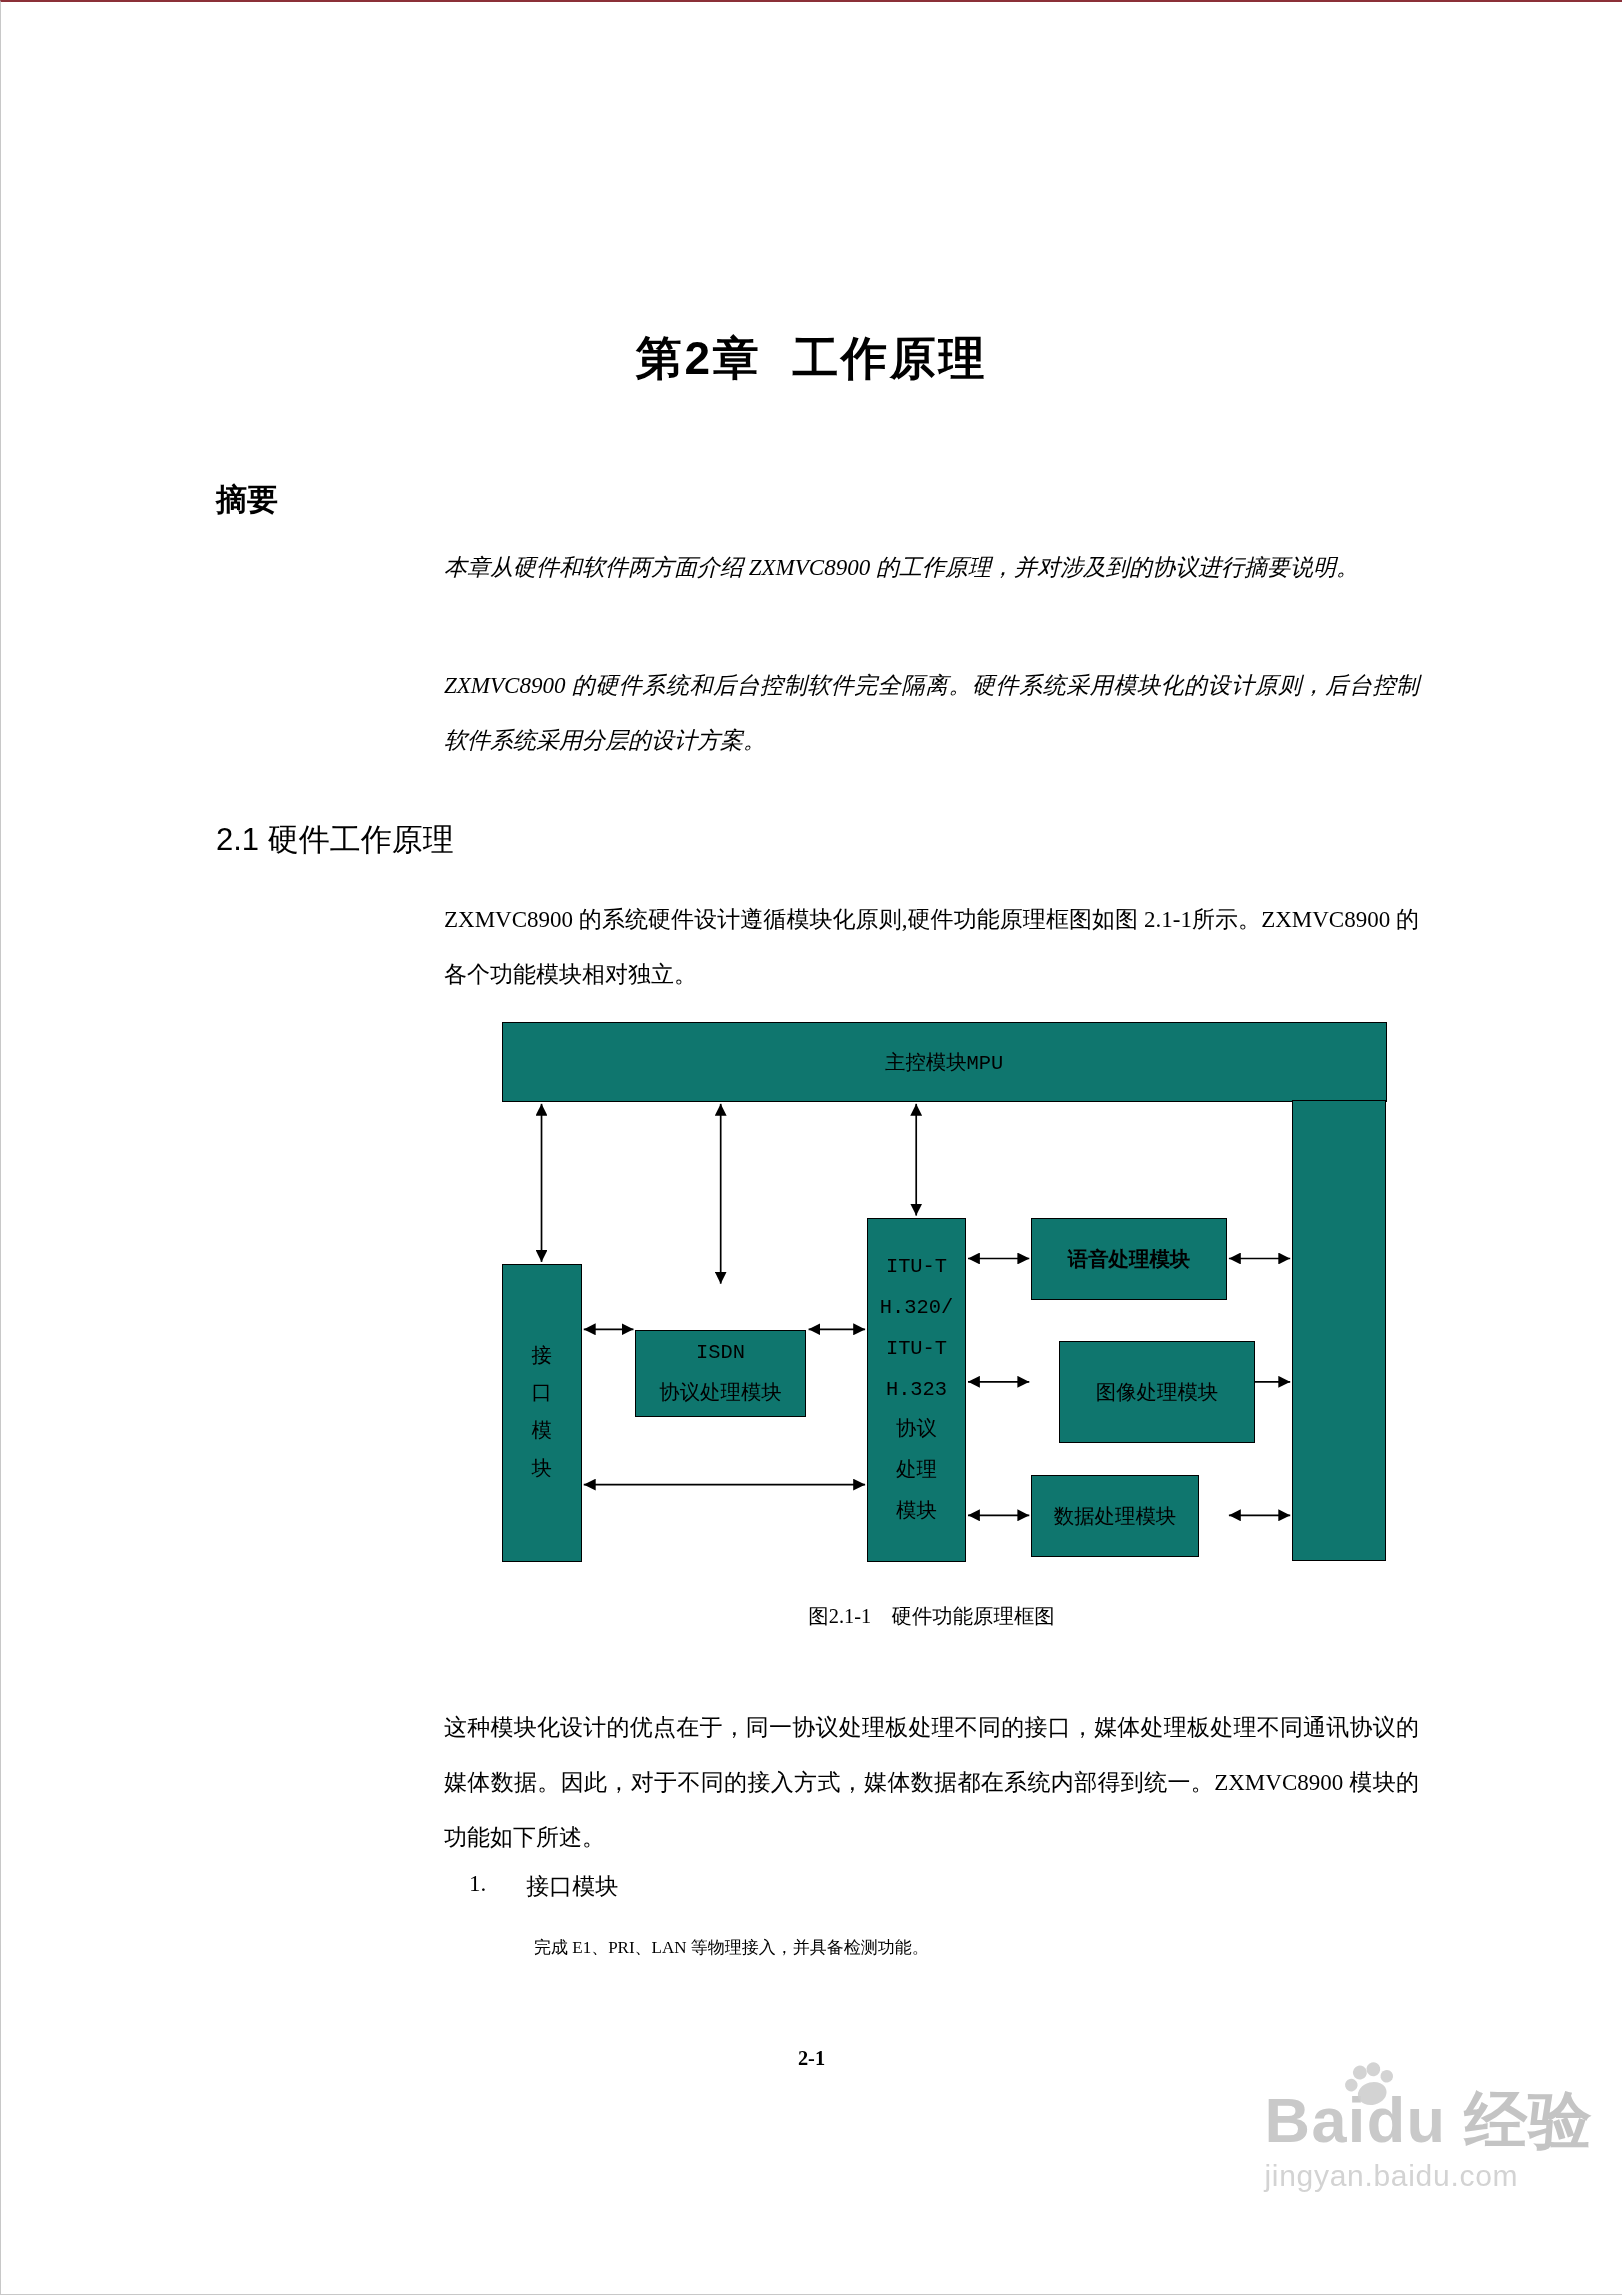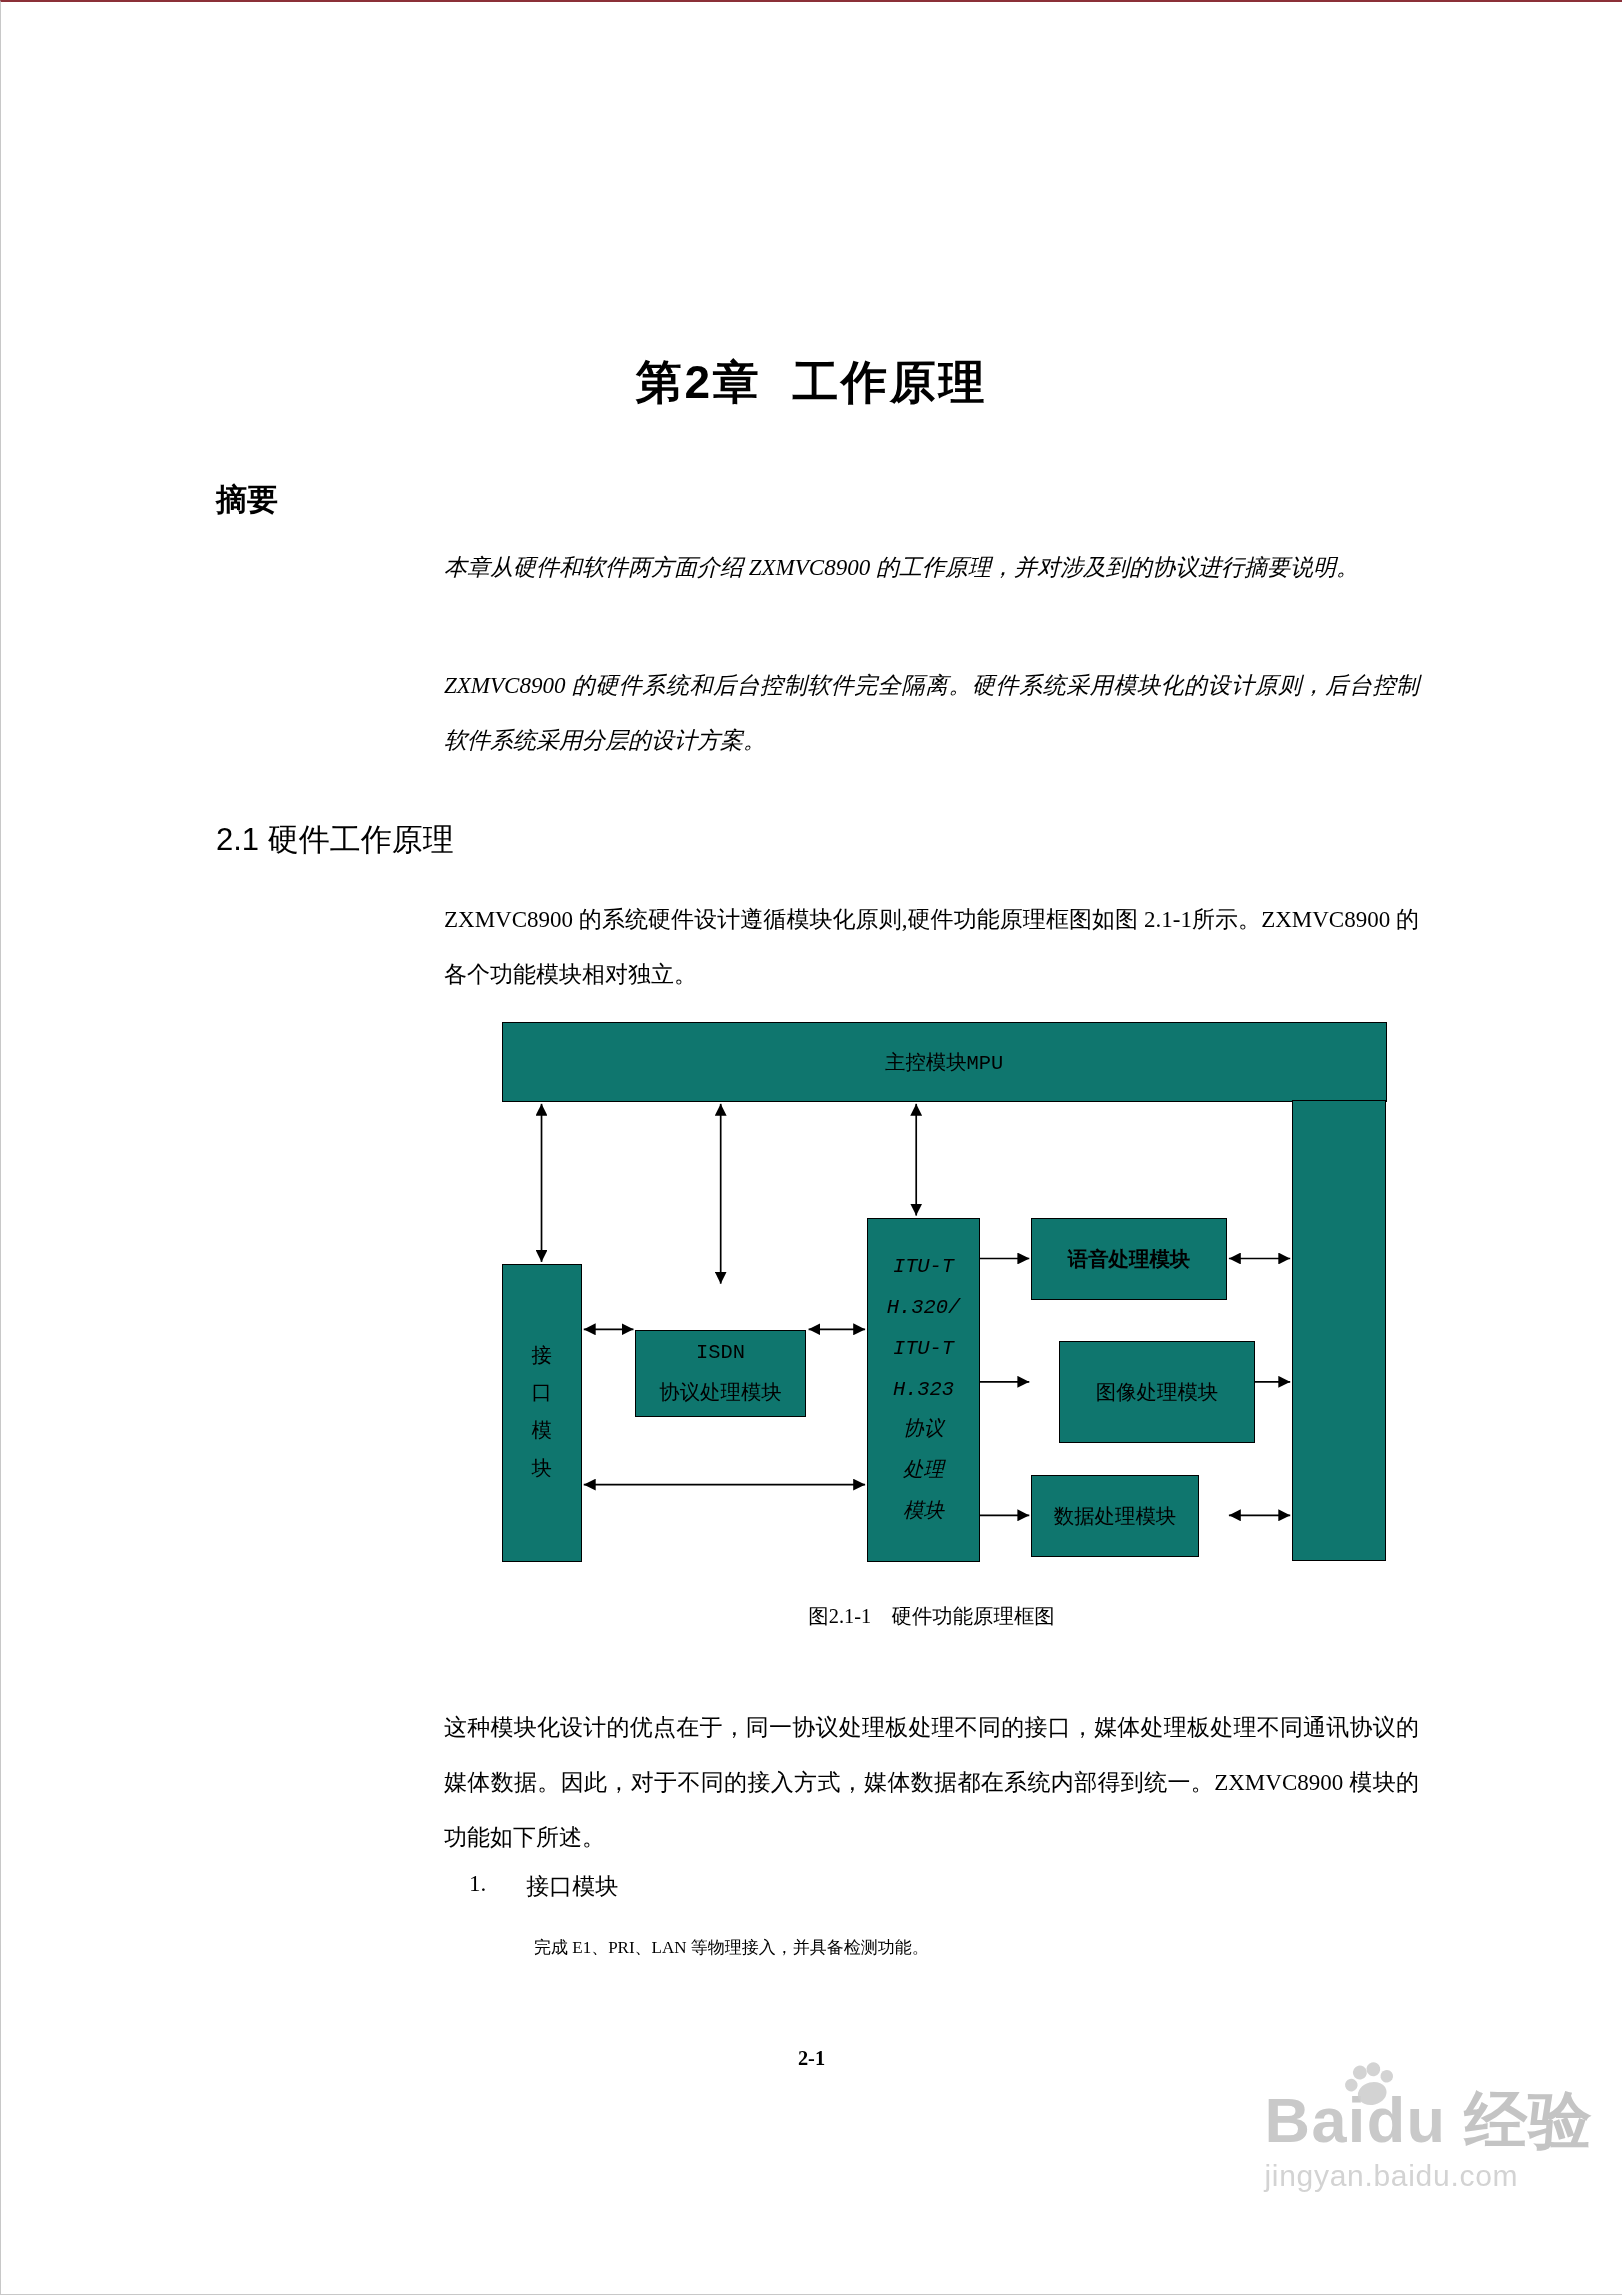--- a/index.html
+++ b/index.html
@@ -13,21 +13,20 @@
     font-family:"Liberation Serif","DejaVu Serif",serif;
     color:#000;
     overflow:hidden;
   }
   .chapter-title {
     position:absolute; top:326px; left:0; right:0;
     text-align:center;
     font-family:"Liberation Sans","DejaVu Sans",sans-serif;
     font-weight:bold; font-size:46px; letter-spacing:2.7px;
     white-space:pre;
-    margin-top:24px;
   }
   .h-abstract {
     position:absolute; top:477px; left:215px;
     font-family:"Liberation Sans","DejaVu Sans",sans-serif;
     font-weight:bold; font-size:31px;
   }
   .h-section {
     position:absolute; top:817px; left:215px;
     font-family:"Liberation Sans","DejaVu Sans",sans-serif;
     font-weight:normal; font-size:31px;
@@ -70,21 +69,21 @@
   .dbox {
     position:absolute; border:1.4px solid #000; background:#0f766e;
     display:flex; align-items:center; justify-content:center;
     text-align:center;
   }
   .dbox .pre { white-space:pre-line; line-height:2; }
   .b-mpu  { left:2.7px;    top:4.1px;   width:885px; height:80px; }
   .b-if   { left:2.7px;    top:246px; width:80px;  height:298px; }
   .b-if span { display:block; width:23px; word-break:break-all; line-height:1.85; }
   .b-isdn { left:136px;  top:268px; width:171px;  height:87px;margin-top:44px; }
-  .b-itu  { left:368px;  top:200px; width:113px;  height:344px;font-style:italic; }
+  .b-itu  { left:368px;  top:200px; width:99px;  height:344px; }
   .b-voice{ left:532px;  top:200px; width:196px;  height:82px;font-weight:bold; }
   .b-img  { left:532px;  top:323px; width:196px;  height:102px;margin-left:28px; }
   .b-data { left:532px;  top:457px; width:168px;  height:82px; }
   .b-bus  { left:793px; top:82px; width:94px;  height:461px; }
 
   
   .watermark {
     position:absolute; top:2084px; right:29px;
     text-align:left;
     font-family:"Liberation Sans","DejaVu Sans",sans-serif;

